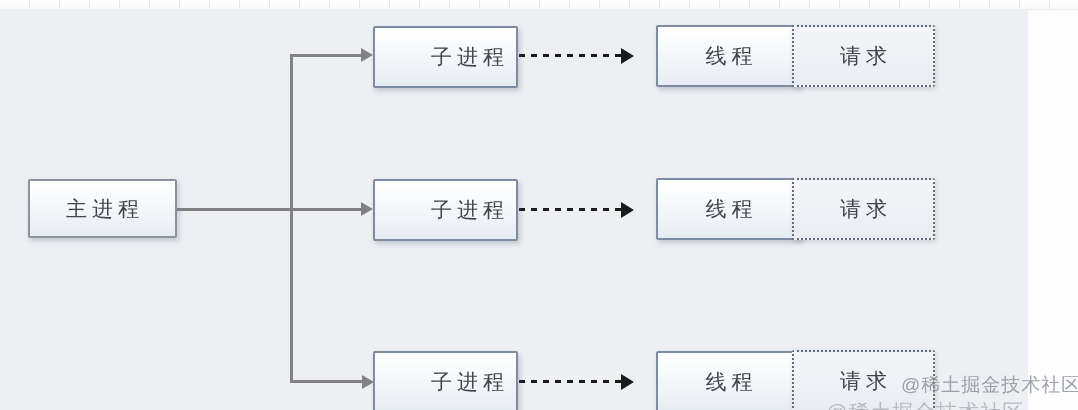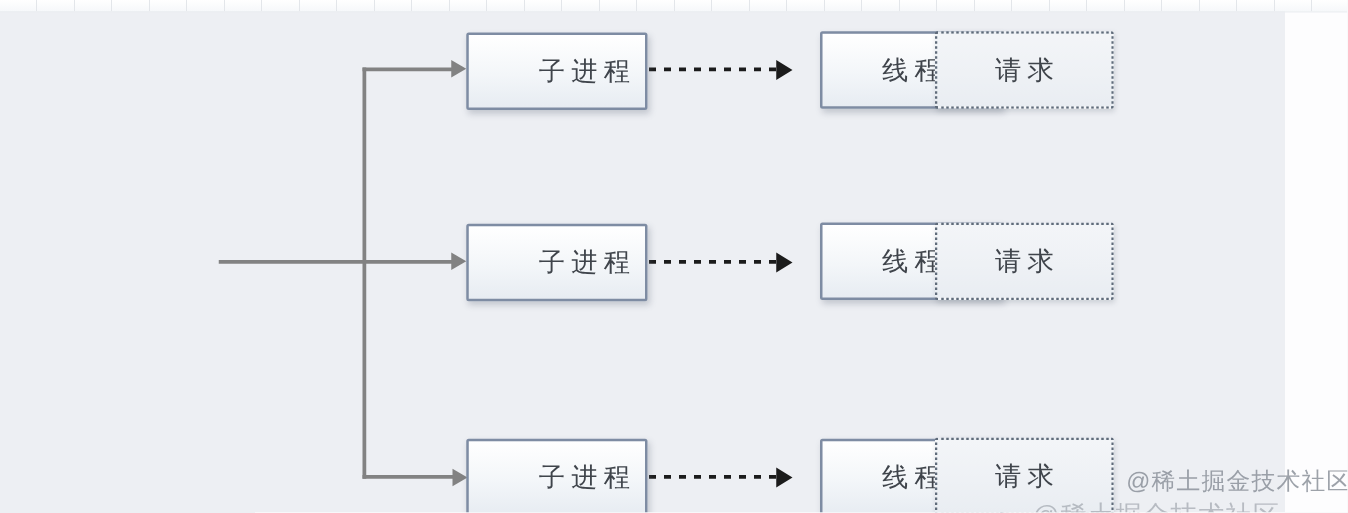--- a/index.html
+++ b/index.html
@@ -32,21 +32,21 @@
     border:2px solid var(--solid-border,#7e8ca3);
     background:linear-gradient(180deg,#ffffff 0%,#f3f6f9 55%,#e7ecf2 100%);
   }
   .main{
     left:28px;top:179px;width:149px;height:59px;
     border-color:var(--main-border,#8d929a);
   }
   .child{left:373px;width:145px;height:62px;padding-left:44px;}
   .thread{left:636px;width:146px;height:62px;margin-left:20px;}
   .request{
-    left:748px;width:143px;height:62px;
+    left:792px;width:143px;height:62px;
     border:2px dotted var(--dotted-border,#5f6b7a);
     background:linear-gradient(180deg,#f3f5f8 0%,#eef1f5 55%,#e9edf2 100%);
     box-shadow:1px 2px 4px rgba(100,110,125,.22);
   }
   .r1.child{top:26px;} .r1.thread{top:25px;} .r1.request{top:25px;}
   .r2.child{top:179px;} .r2.thread{top:178px;} .r2.request{top:178px;}
   .r3.child{top:351px;} .r3.thread{top:351px;} .r3.request{top:350px;}
   
   .line{position:absolute;background:var(--connector,#828282);z-index:1;}
   .trunk{left:290px;top:54px;width:3px;height:329px;}
@@ -98,20 +98,23 @@
   <div class="arrowhead ah-mid"></div>
   <div class="arrowhead ah-bot"></div>
 
   <div class="dash d1"></div>
   <div class="dash-ah da1"></div>
   <div class="dash d2"></div>
   <div class="dash-ah da2"></div>
   <div class="dash d3"></div>
   <div class="dash-ah da3"></div>
 
+  <div class="node solid main">
+    <span>主进程</span>
+  </div>
 
   <div class="node solid child r1">
     <span>子进程</span>
   </div>
   <div class="node solid thread r1">
     <span>线程</span>
   </div>
   <div class="node request r1">
     <span>请求</span>
   </div>

